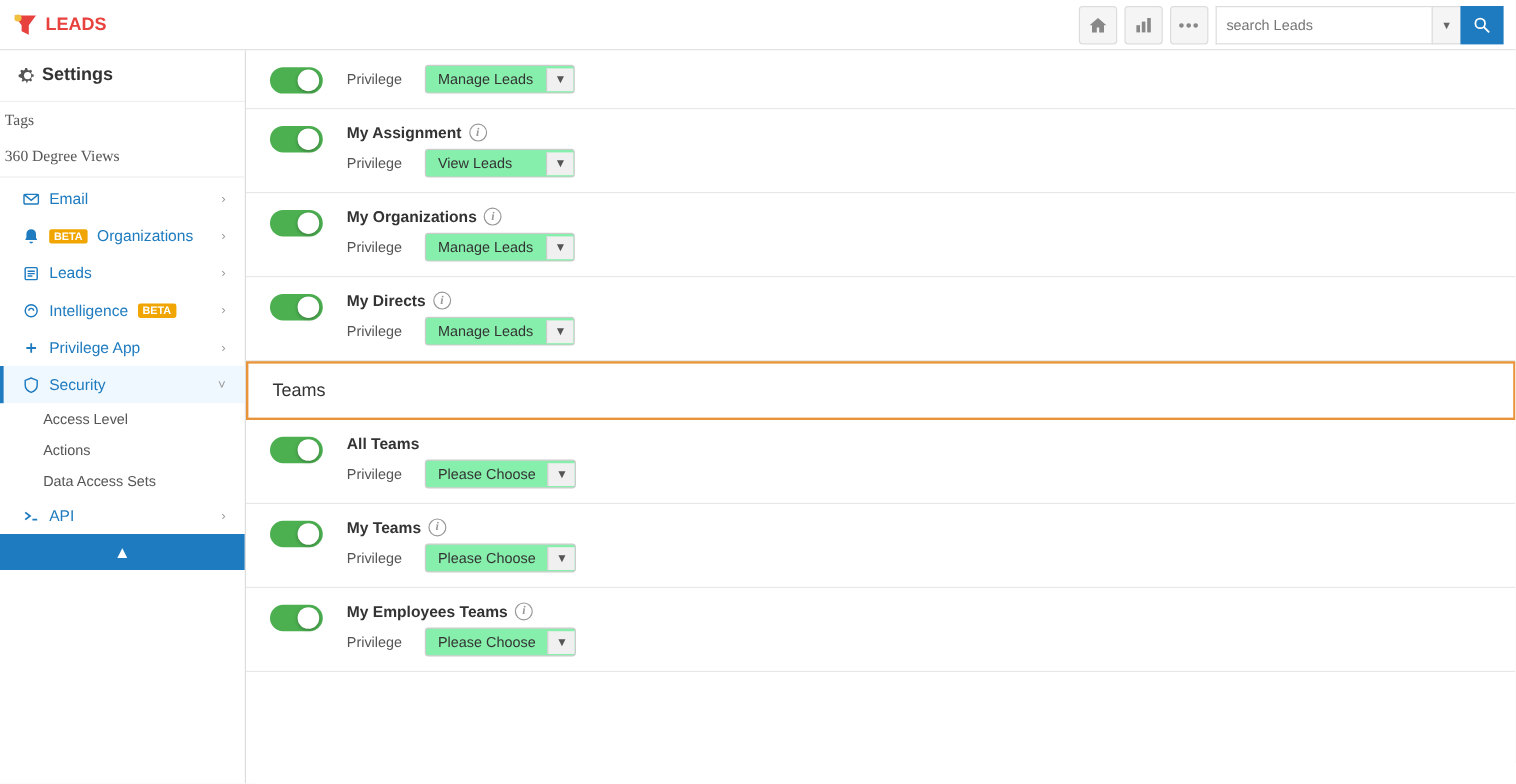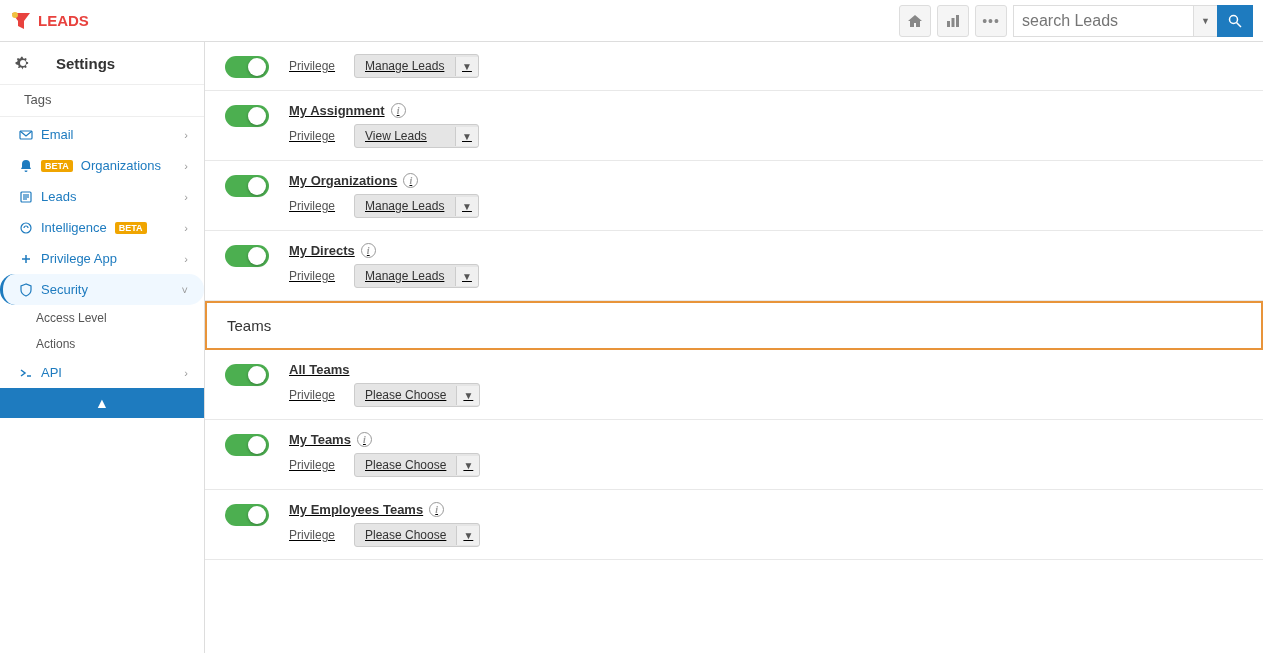--- a/index.html
+++ b/index.html
@@ -44,21 +44,21 @@
     .search-container {
       display: flex;
       align-items: center;
     }
     .search-input {
       height: 32px;
       border: 1px solid #ddd;
       border-right: none;
       padding: 0 8px;
       width: 180px;
-      font-size: 16px;
+      font-size: 12px;
       outline: none;
       color: #6d28d9;
     }
     .search-dropdown-btn {
       height: 32px; width: 24px;
       border: 1px solid #ddd;
       border-right: none;
       background: #f5f5f5;
       display: flex; align-items: center; justify-content: center;
       cursor: pointer;
@@ -81,51 +81,51 @@
     
     .sidebar {
       width: 205px;
       background: #fff;
       border-right: 1px solid #ddd;
       overflow-y: auto;
       flex-shrink: 0;
     }
     .sidebar-header {
       display: flex;
-      align-items: center;
-      gap: 24px;
+      align-items: flex-start;
+      gap: 3px;
       padding: 12px 14px;
       font-size: 15px;
       font-weight: bold;
       color: #333;
       border-bottom: 1px solid #eee;
     }
     .gear-icon-svg {
       width: 18px; height: 18px; color: #555;
     }
     .sidebar-flat-item {
-      padding: 7px 24px;
+      padding: 7px 4px;
       color: #555;
       cursor: pointer;
       font-size: 13px;
+      font-family: Liberation Serif, serif;
     }
     .sidebar-nav-item {
       display: flex;
       align-items: center;
       padding: 8px 16px;
       color: #1e7bbf;
       cursor: pointer;
       font-size: 13px;
       border-left: 3px solid transparent;
       gap: 8px;
     }
     .sidebar-nav-item.active {
       border-left: 3px solid #1e7bbf;
       background: #f0f8ff;
-      border-radius: 15px;
     }
     .sidebar-nav-item .chevron {
       margin-left: auto;
       font-size: 11px;
       color: #999;
     }
     .beta-badge {
       background: #f0a500;
       color: white;
       font-size: 9px;
@@ -179,21 +179,20 @@
       align-items: flex-start;
       padding: 12px 20px 12px 20px;
       border-bottom: 1px solid #e8e8e8;
       gap: 20px;
     }
     .toggle-col {
       padding-top: 2px;
     }
     .row-details {
       flex: 1;
-      text-decoration: underline;
     }
     .row-title {
       font-size: 13px;
       font-weight: 600;
       color: #333;
       margin-bottom: 6px;
       display: flex;
       align-items: center;
       gap: 6px;
     }
@@ -220,21 +219,21 @@
       color: #555;
       width: 55px;
     }
     .privilege-select {
       display: flex;
       align-items: center;
       border: 1px solid #ccc;
       border-radius: 3px;
       overflow: hidden;
       cursor: pointer;
-      background: #e5e5e5;
+      background: #86efac;
     }
     .privilege-select-text {
       padding: 4px 10px;
       font-size: 12px;
       color: #333;
       min-width: 100px;
     }
     .privilege-select-arrow {
       padding: 4px 6px;
       background: #f0f0f0;
@@ -329,20 +328,21 @@
 
   <div class="sidebar">
     <div class="sidebar-header">
       <svg class="gear-icon-svg" viewBox="0 0 18 18">
           <path d="M9 6a3 3 0 100 6A3 3 0 009 6zM1.5 9.75V8.25l1.7-.5a6 6 0 01.5-1.2L2.9 5.1l1.06-1.06 1.4.8a6 6 0 011.2-.5l.5-1.7h1.5l.5 1.7a6 6 0 011.2.5l1.4-.8 1.06 1.06-.8 1.45a6 6 0 01.5 1.2l1.7.5v1.5l-1.7.5a6 6 0 01-.5 1.2l.8 1.45-1.06 1.06-1.4-.8a6 6 0 01-1.2.5l-.5 1.7H8.25l-.5-1.7a6 6 0 01-1.2-.5l-1.4.8L3.9 13.7l.8-1.45a6 6 0 01-.5-1.2l-1.7-.5z" fill="#555"></path>
         </svg>
       <span>Settings</span>
     </div>
 
     <div class="sidebar-flat-item">Tags</div>
+    <div class="sidebar-flat-item">360 Degree Views</div>
 
     <div class="sidebar-divider"></div>
 
     <div class="sidebar-nav-item">
       <svg class="nav-icon" viewBox="0 0 14 14">
           <rect x="1" y="3" width="12" height="8" rx="1" stroke="#1e7bbf" stroke-width="1.2" fill="none"></rect>
           <polyline points="1,3 7,8 13,3" stroke="#1e7bbf" stroke-width="1.2" fill="none"></polyline>
         </svg>
       <span>Email</span>
       <span class="chevron">›</span>
@@ -390,20 +390,21 @@
       <svg class="nav-icon" viewBox="0 0 14 14">
           <path d="M7 1L2 3v4c0 3 2.5 5 5 6 2.5-1 5-3 5-6V3L7 1z" stroke="#1e7bbf" stroke-width="1.2" fill="none"></path>
         </svg>
       <span>Security</span>
       <span class="chevron">˅</span>
     </div>
 
     <div class="sidebar-sub-items">
       <div class="sidebar-sub-item">Access Level</div>
       <div class="sidebar-sub-item">Actions</div>
+      <div class="sidebar-sub-item">Data Access Sets</div>
     </div>
 
     <div class="sidebar-nav-item">
       <svg class="nav-icon" viewBox="0 0 14 14">
           <path d="M2 4l4 3-4 3M8 10h4" stroke="#1e7bbf" stroke-width="1.5" fill="none"></path>
         </svg>
       <span>API</span>
       <span class="chevron">›</span>
     </div>
 

